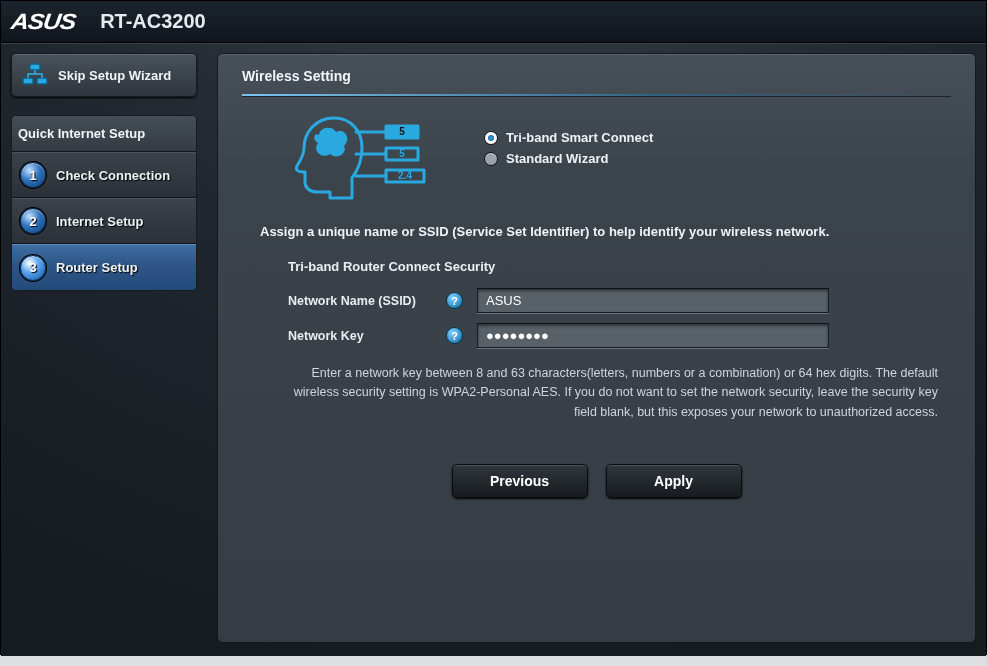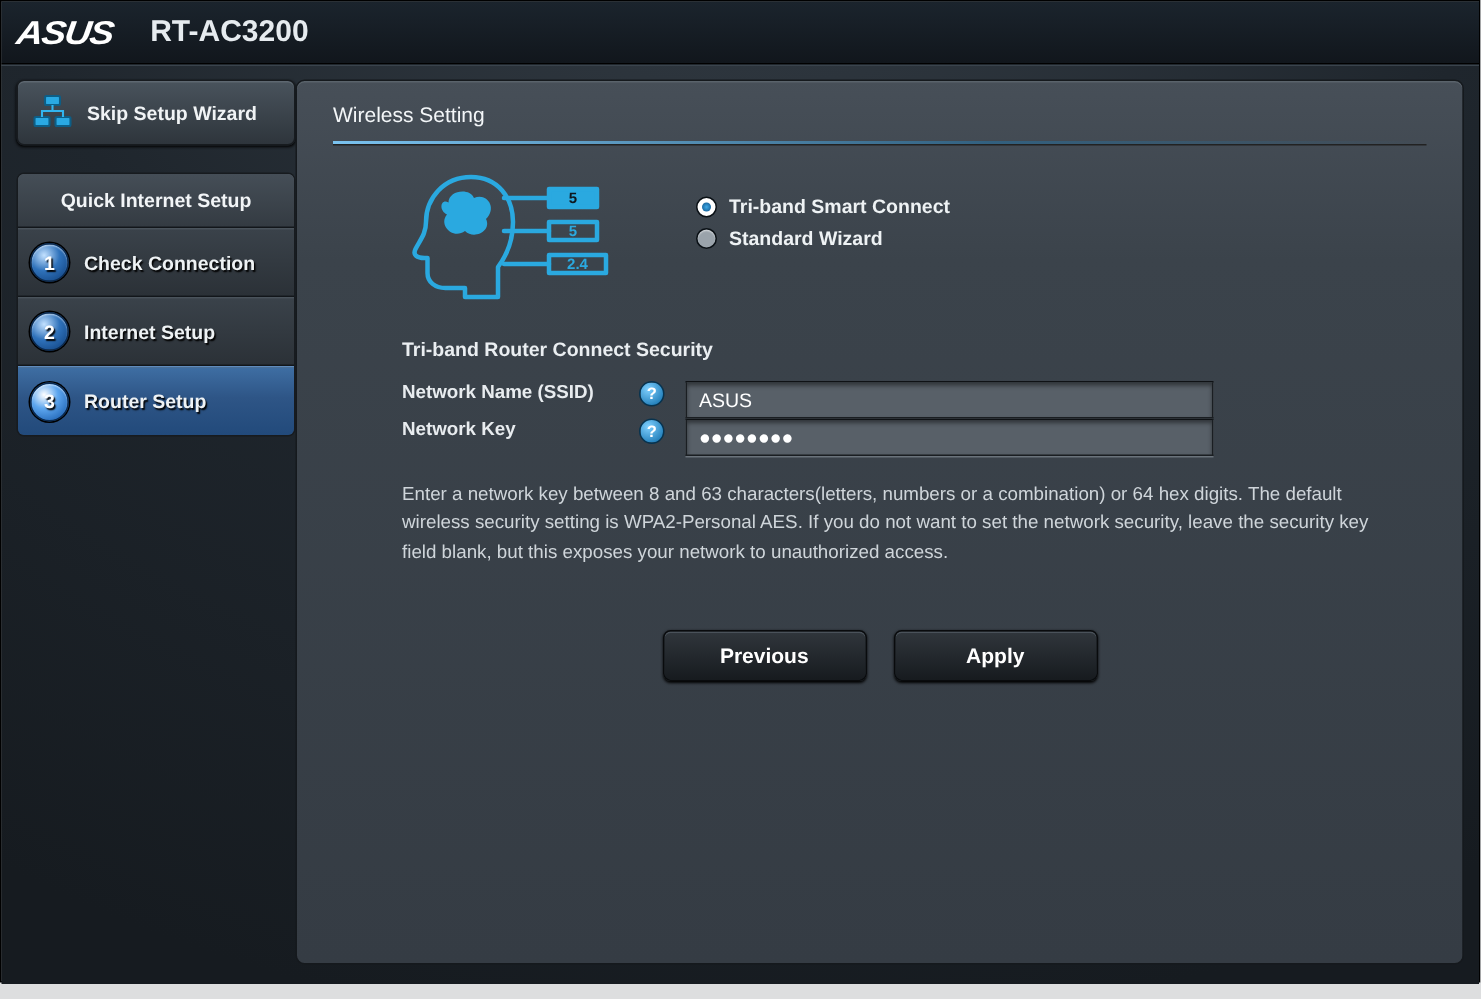--- a/index.html
+++ b/index.html
@@ -31,20 +31,21 @@
     letter-spacing: -1px;
     color: #fff;
     transform: skewX(-8deg) scaleX(1.12);
     padding-right:6px;
   }
   .model { font-size: 20px; font-weight: bold; color:#e6ebef;}
   .body {
     display: flex;
     height: calc(655px - 42px);
     padding: 9px 10px 10px 10px;
+    gap: 20px;
     background: #21272f;
     background: radial-gradient(ellipse 1000px 900px at 50% -250px,#3b444d 0%, #1f262d 55%, #161b20 100%);
     border-top: 1px solid #3a444d;
   }
   
   .sidebar { width: 186px; flex:none; }
   .skip-btn {
     height: 44px;
     background: linear-gradient(#49535c,#2e353c);
     border: 1px solid #171b1f;
@@ -59,21 +60,21 @@
   .menu {
     margin-top: 18px;
     background: linear-gradient(#3c444d,#2a3037);
     border-radius: 5px;
     border: 1px solid #171b1f;
     overflow:hidden;
     box-shadow: inset 0 1px 0 #555f68;
   }
   .menu-title {
     font-size: 13px; font-weight:bold;
-    text-align:center;
+    text-align:left;
     color:#f2f5f7;
     padding: 10px 6px;
     border-bottom: 1px solid #12161a;
     background: linear-gradient(#454e57,#343b42);
   }
   .menu-item {
     height:46px;
     display:flex; align-items:center; gap:10px;
     padding: 0 8px;
     font-size: 13px; font-weight:bold; color:#eef2f4;
@@ -104,21 +105,21 @@
     flex:1;
     background: linear-gradient(#474f58 0, #3b434b 120px, #353c44 100%);
     border-radius: 6px;
     border: 1px solid #15191d;
     box-shadow: inset 0 1px 0 #5a636b;
     padding: 14px 24px 18px 24px;
     position:relative;
     height: 590px;
   }
   .panel-title {
-    font-size: 14px; font-weight:normal; color:#f3f6f8;
+    font-size: 14px; font-weight:bold; color:#f3f6f8;
     padding-bottom: 10px;
   }
   .title-underline {
     height:2px;
     background: linear-gradient(to right, #7ac2ef, #32607f 60%, transparent);
     margin-bottom: 12px;
     box-shadow: 0 1px 0 #222;
   }
   .top-row { display:flex; gap:48px; align-items:flex-start; margin: 4px 0 20px 44px;}
   .head-diagram { width:150px; }
@@ -135,21 +136,21 @@
   .radio.selected::after{
     content:""; width:6px;height:6px;border-radius:50%;
     background: radial-gradient(#3fa9e6,#0a4f86);
   }
   .instruct {
     font-size:13px; font-weight:bold; color:#f0f3f5;
     margin: 6px 0 20px 18px;
   }
   .security-block { margin-left: 46px; width: 660px;}
   .sec-title { font-size:13px; font-weight:bold; color:#eaeef1; margin-bottom:14px;}
-  .form-row { display:flex; }
+  .form-row { display:flex; align-items:center; margin-bottom:10px;}
   .form-label { width:158px; font-size:12.5px; font-weight:bold; color:#e8ecef;}
   .help {
     width:17px;height:17px;border-radius:50%;
     background: radial-gradient(circle at 35% 30%,#7fd0ff,#0a6aa8);
     border:1px solid #07334f;
     color:#fff; font-size:11px; font-weight:bold;
     display:flex;align-items:center;justify-content:center;
     margin-right:14px;
     cursor:pointer;
   }
@@ -160,20 +161,21 @@
     border-top-color:#0f1215;
     box-shadow: inset 0 2px 3px rgba(0,0,0,.45), 0 1px 0 #6a737b;
     color:#fff; font-size:13px;
     padding: 2px 8px;
     outline:none;
   }
   .note {
     font-size:12.5px; color:#cfd5da; line-height:1.55;
     margin: 16px 0 0 0;
     width: 650px;
+    text-align: right;
   }
   .btn-row { display:flex; gap:18px; justify-content:center; margin-top: 42px;}
   .btn {
     width:136px; height:34px;
     background: linear-gradient(#30363c,#171b1f);
     border:1px solid #090b0d;
     border-radius:5px;
     color:#fff; font-size:14px; font-weight:bold;
     box-shadow: inset 0 1px 0 #4a525a, 0 1px 2px #000;
     cursor:pointer;
@@ -253,20 +255,21 @@
             <span class="radio selected"></span>
             <span>Tri-band Smart Connect</span>
           </div>
           <div class="radio-row">
             <span class="radio"></span>
             <span>Standard Wizard</span>
           </div>
         </div>
       </div>
 
+      <div class="instruct">Assign a unique name or SSID (Service Set Identifier) to help identify your wireless network.</div>
 
       <div class="security-block">
         <div class="sec-title">Tri-band Router Connect Security</div>
 
         <div class="form-row">
           <span class="form-label">Network Name (SSID)</span>
           <span class="help">?</span>
           <input class="text-input" type="text" value="ASUS" style="">
         </div>
 

